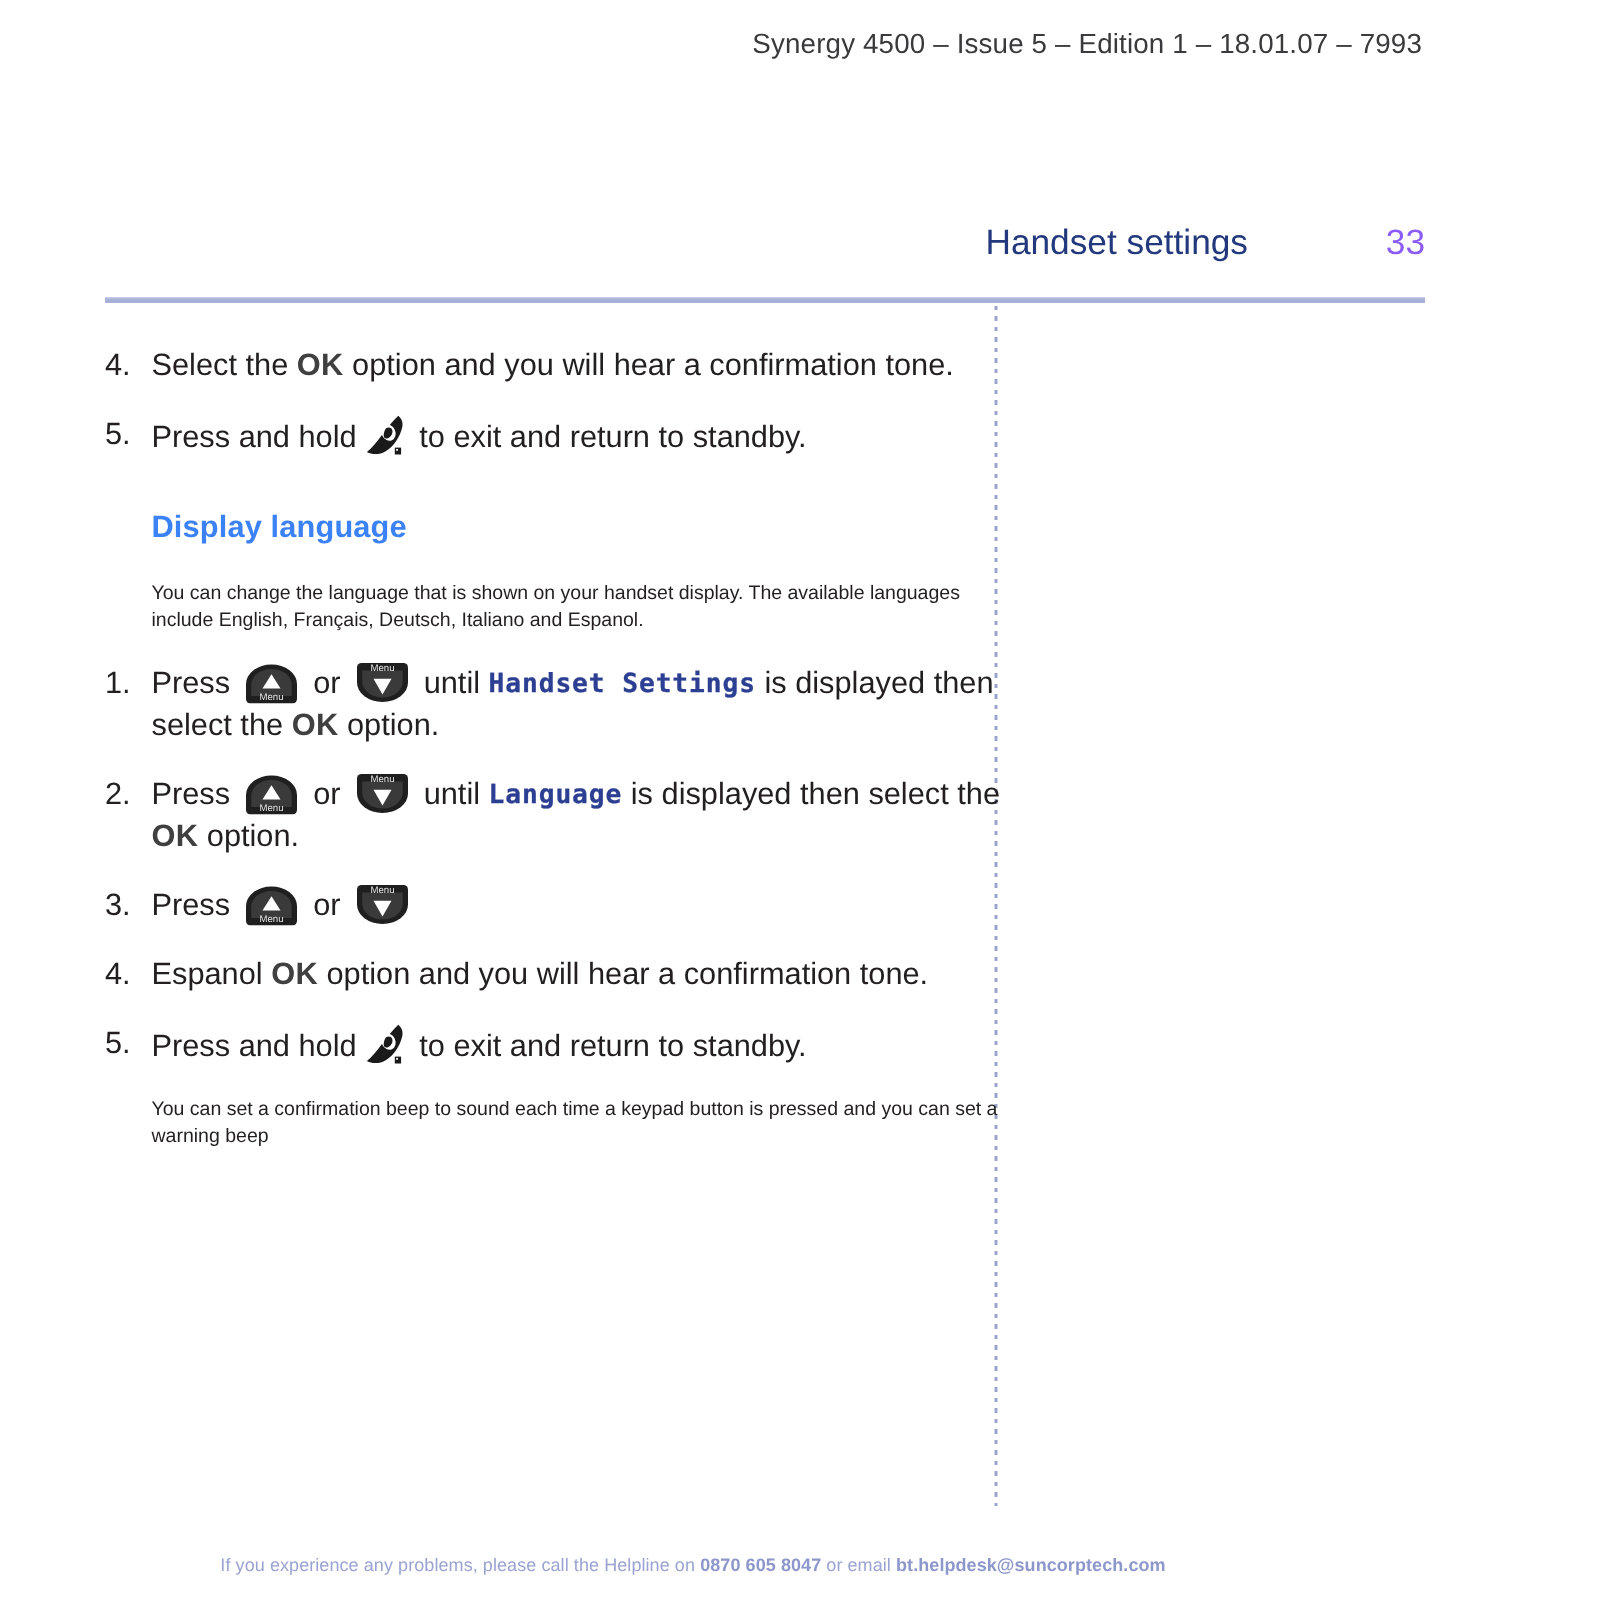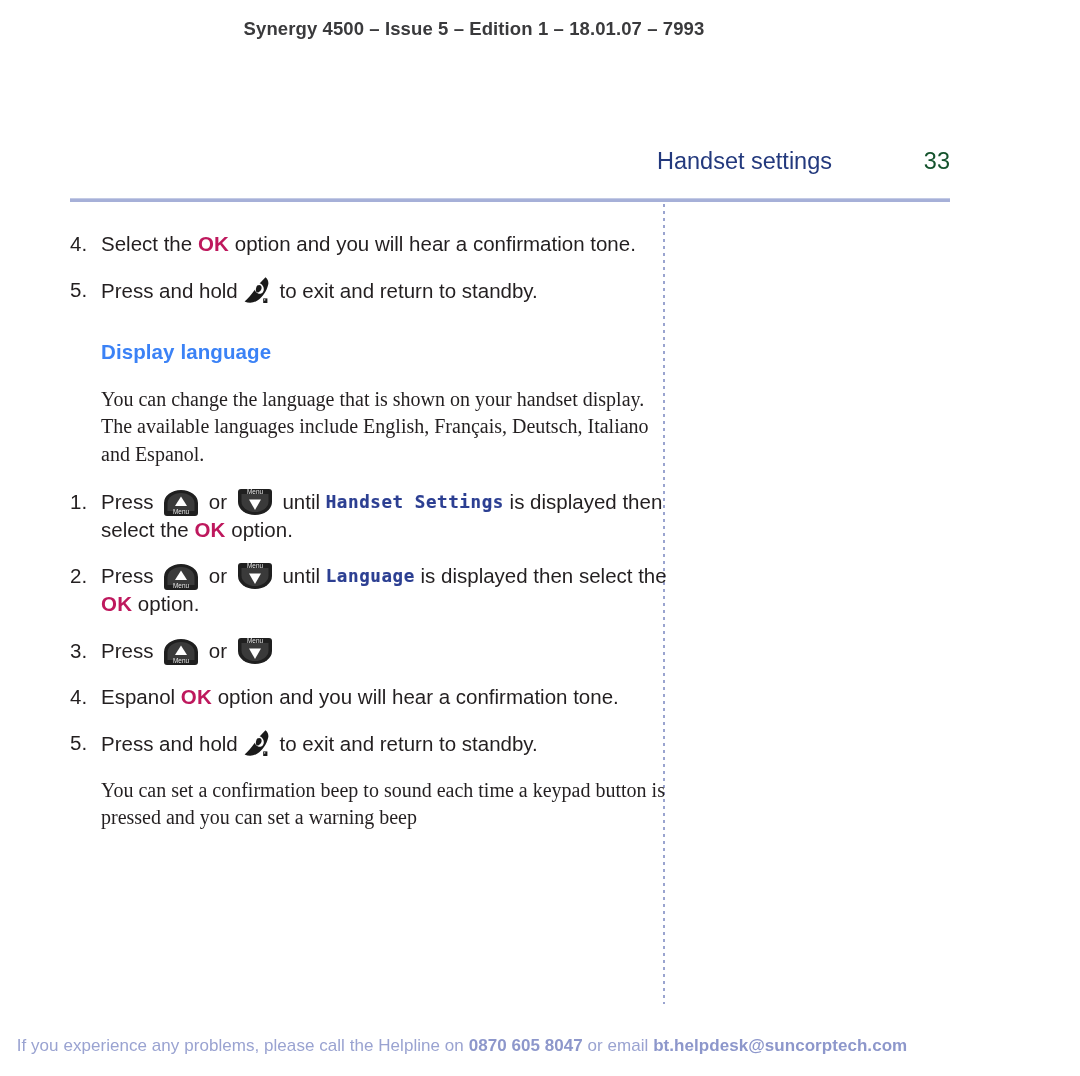--- a/index.html
+++ b/index.html
@@ -12,45 +12,44 @@
     position: relative;
     font-family: "Liberation Sans", "DejaVu Sans", sans-serif;
     color: #231f20;
     overflow: hidden;
   }
 
   
   .doc-header {
     position: absolute;
     top: 18px; left: 0; width: 948px;
-    text-align: center;
+    text-align: right;
     font-size: 18.5px;
     letter-spacing: 0.1px;
     color: #3a3a3c;
-    font-weight: bold;
   }
 
   
   .section-head {
     position: absolute;
     top: 148px; left: 70px; width: 880px;
     height: 34px;
   }
   .section-title {
     position: absolute;
     right: 118px; top: 0;
     font-size: 23.5px;
     color: #23397d;
     white-space: nowrap;
   }
   .page-number {
     position: absolute;
     right: 0px; top: 0;
     font-size: 23.5px;
-    color: #14532d;
+    color: #8b5cf6;
     width: 44px;
     text-align: right;
   }
   .head-rule {
     position: absolute;
     top: 198px; left: 70px;
     width: 880px; height: 4px;
     background: #a6b0d8;
     border-top: 1px solid #c3cae5;
   }
@@ -85,37 +84,36 @@
   .step .num {
     position: absolute;
     left: 0; top: 0;
     width: 26px;
     text-align: left;
     font-size: 20.5px;
     color: #231f20;
   }
 
   .para {
-    font-size: 20px;
+    font-size: 13px;
     line-height: 1.37;
     color: #231f20;
     margin: 12px 0 20px 31px;
     max-width: 572px;
-    font-family: Liberation Serif, serif;
   }
 
   h3.sub-head {
     font-size: 20.5px;
     font-weight: bold;
     color: #3b82f6;
     margin: 34px 0 22px 31px;
     letter-spacing: 0.1px;
   }
 
-  .ok { color: #be185d; font-weight: bold; letter-spacing: .2px; }
+  .ok { color: #404040; font-weight: bold; letter-spacing: .2px; }
   .ital { }
 
   
   .lcd {
     font-family: "DejaVu Sans Mono", monospace;
     color: #2c3f92;
     font-size: 17.5px;
     font-weight: bold;
     letter-spacing: 0.6px;
     
@@ -140,21 +138,21 @@
     margin: 0 3px 0 5px;
   }
   .hangup-icon svg { display: block; }
 
   
   .footer {
     position: absolute;
     left: 0; top: 1036px;
     width: 924px;
     text-align: center;
-    font-size: 17px;
+    font-size: 12px;
     color: #9aa3d1;
     letter-spacing: 0.05px;
   }
   .footer b { font-weight: bold; color: #8d97cb; }
 </style>
 </head>
 <body>
 
 <div class="doc-header">Synergy 4500 – Issue 5 –  Edition 1 – 18.01.07 – 7993</div>
 

